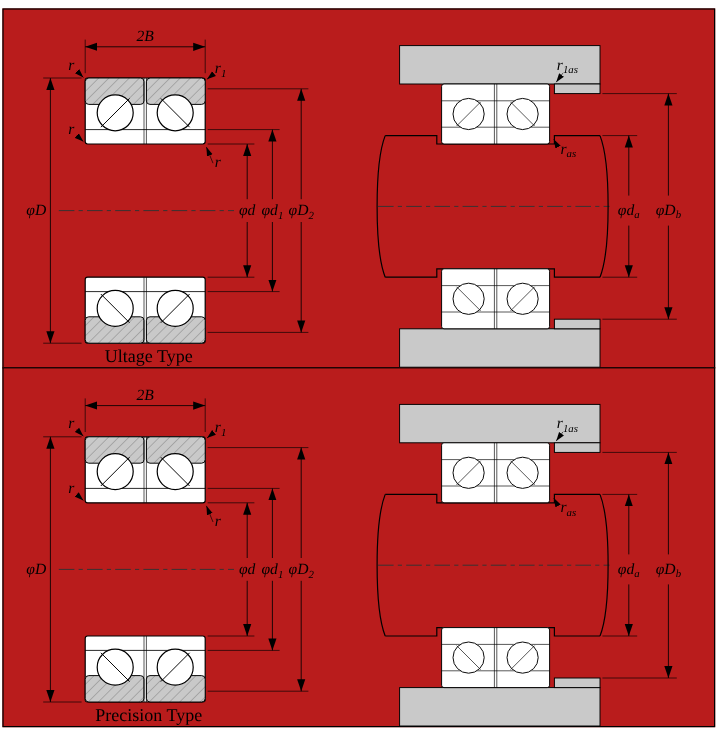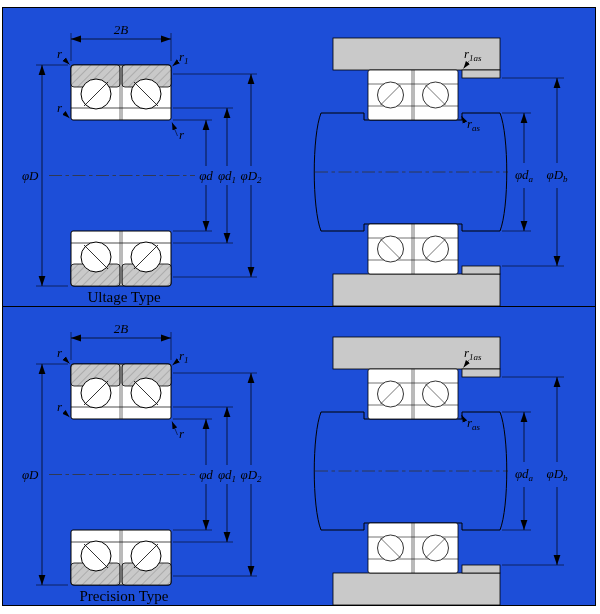--- a/index.html
+++ b/index.html
@@ -1,18 +1,18 @@
 <!DOCTYPE html>
 <html><head>
 <meta charset="utf-8">
 <style>
   html,body{margin:0;padding:0;background:#fff;}
   body{width:600px;height:614px;position:relative;font-family:"Liberation Serif",serif;}
   .frame{position:absolute;left:2px;top:7px;}
-  .panel{width:592px;height:298px;border:1px solid #000;background:#1d4ed8;}
+  .panel{width:592px;height:298px;border:1px solid #000;background:#b91c1c;}
   .panel + .panel, #panel-1{margin-top:-1px;}
   svg{display:block;}
   svg text{font-family:"Liberation Serif",serif;font-style:italic;font-size:13px;fill:#000;}
   svg text.caption{font-style:normal;font-size:15px;}
   .sub{font-size:9px;}
   .k1{stroke:#000;stroke-width:1;}
   .k08{stroke:#000;stroke-width:.8;}
   .k07{stroke:#000;stroke-width:.7;}
   .k06{stroke:#000;stroke-width:.55;}
   .cl{stroke:#333;stroke-width:.8;stroke-dasharray:13 3.5 3.5 3.5;}

